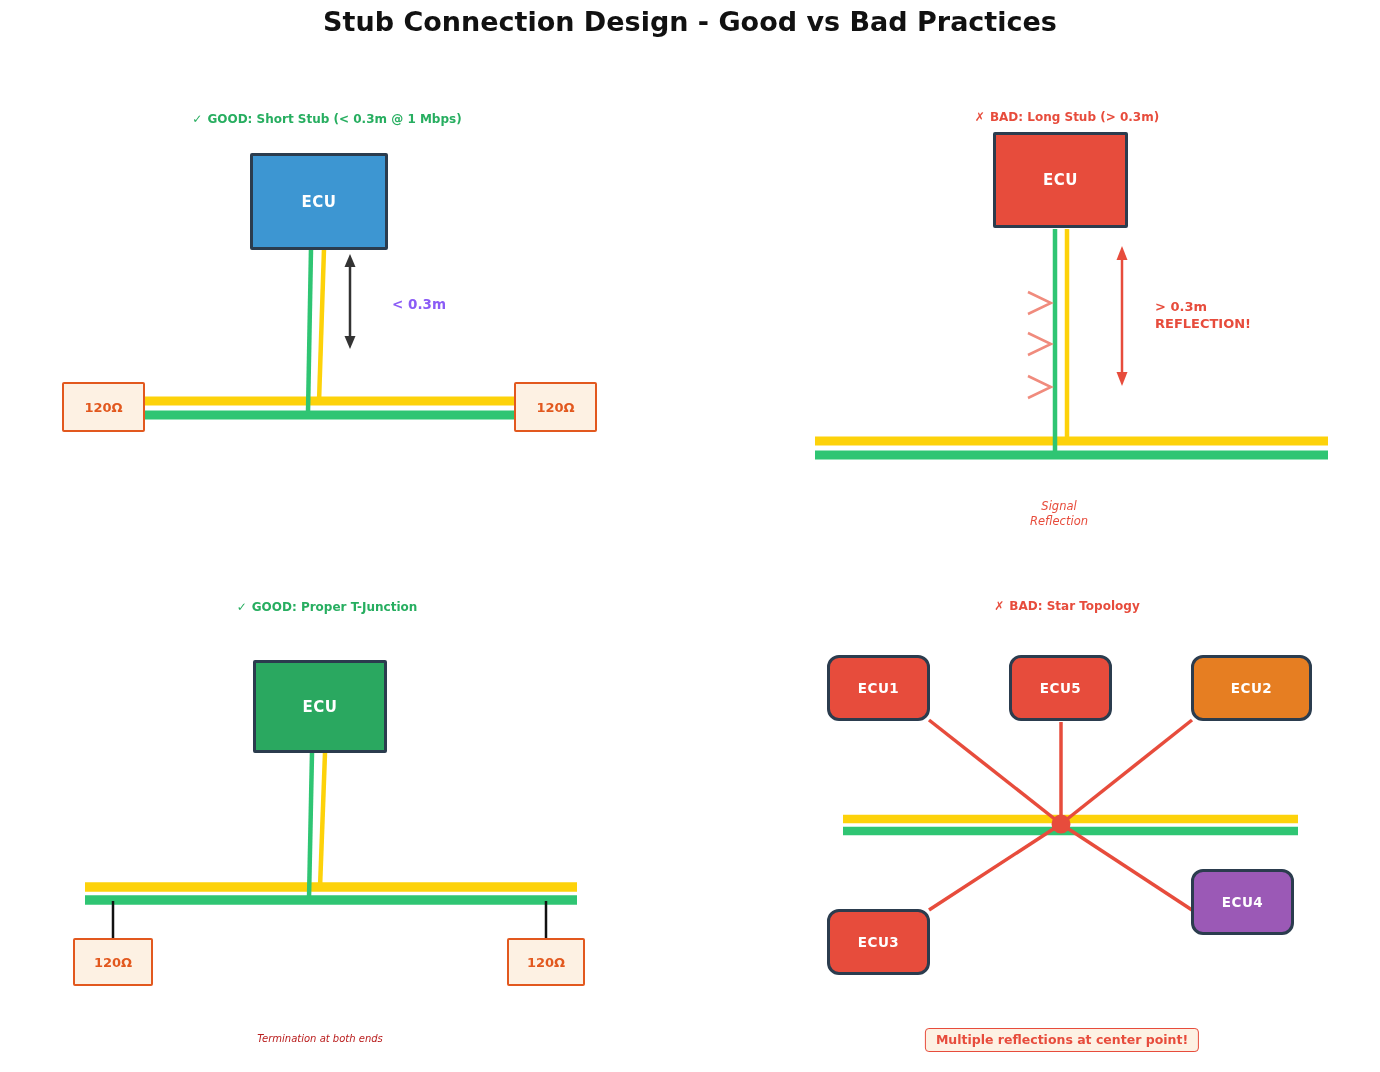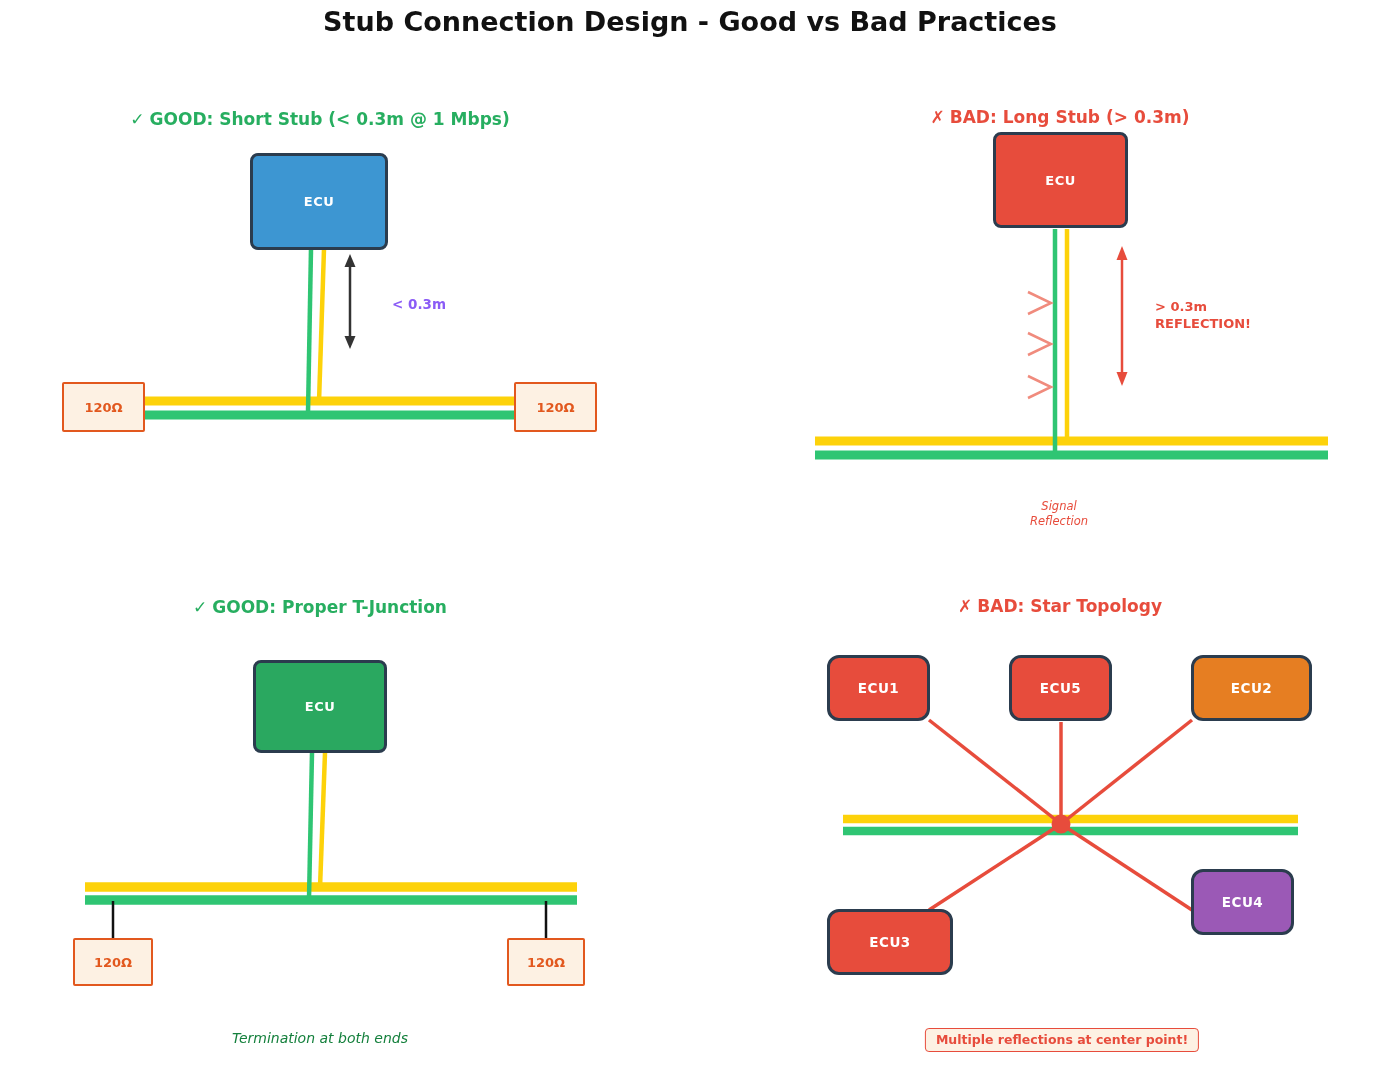--- a/index.html
+++ b/index.html
@@ -15,39 +15,40 @@
   svg.layer { position: absolute; left: 0; top: 0; }
 
   .main-title {
     font-size: 27px;
     font-weight: bold;
     color: #111111;
     white-space: nowrap;
     transform: translate(-50%, -50%);
   }
   .panel-title {
-    font-size: 17px;
-    font-weight: bold;
-    white-space: nowrap;
-    transform: translate(-50%, -50%);
+    font-size: 12px;
+    font-weight: bold;
+    white-space: nowrap;
+    transform: translate(-50%, -50%);
+    margin-left: 7px;
   }
   .good  { color: #27ae60; }
   .bad   { color: #e74c3c; }
   .mark  { font-weight: 400; margin-right: 5px; }
 
   .ecu {
     box-sizing: border-box;
     display: flex;
     align-items: center;
     justify-content: center;
     border: 3.5px solid #2b3c4e;
-    border-radius: 8px;
+    border-radius: 2px;
     color: #ffffff;
     font-weight: bold;
-    font-size: 13px;
+    font-size: 15px;
     letter-spacing: 0.5px;
   }
   .ecu-small { font-size: 13.5px; border-radius: 12px; }
 
   .terminator {
     box-sizing: border-box;
     display: flex;
     align-items: center;
     justify-content: center;
     background: #fdf1e3;
@@ -72,21 +73,21 @@
     line-height: 16.5px;
     white-space: nowrap;
   }
   .caption {
     font-style: italic;
     text-align: center;
     transform: translate(-50%, -50%);
     white-space: nowrap;
   }
   .caption-red  { color: #e74c3c; font-size: 11.5px; line-height: 15px; }
-  .caption-gray { color: #15803d; font-size: 14px; }
+  .caption-gray { color: #b91c1c; font-size: 10px; }
 
   .warning-box {
     transform: translate(-50%, -50%);
     background: #fdf1e3;
     border: 1.5px solid #e74c3c;
     border-radius: 4px;
     padding: 3px 10px 4px 10px;
     color: #e74c3c;
     font-weight: bold;
     font-size: 12.5px;
@@ -211,21 +212,21 @@
 
   <div class="abs ecu ecu-small" style="left: 827px; top: 655px; width: 103px; height: 66px; background-color: rgb(231, 76, 60);">
     <span>ECU1</span>
   </div>
   <div class="abs ecu ecu-small" style="left: 1009px; top: 655px; width: 103px; height: 66px; background-color: rgb(231, 76, 60);">
     <span>ECU5</span>
   </div>
   <div class="abs ecu ecu-small" style="left: 1191px; top: 655px; width: 121px; height: 66px; background-color: rgb(230, 126, 34);">
     <span>ECU2</span>
   </div>
-  <div class="abs ecu ecu-small" style="left: 827px; top: 909px; width: 126px; height: 66px; background-color: rgb(231, 76, 60);">
+  <div class="abs ecu ecu-small" style="left: 827px; top: 909px; width: 103px; height: 66px; background-color: rgb(231, 76, 60);">
     <span>ECU3</span>
   </div>
   <div class="abs ecu ecu-small" style="left: 1191px; top: 869px; width: 103px; height: 66px; background-color: rgb(155, 89, 182);">
     <span>ECU4</span>
   </div>
 
   <div class="abs warning-box" style="left:1062px; top:1040px">Multiple reflections at center point!</div>
 
 </div>
 

